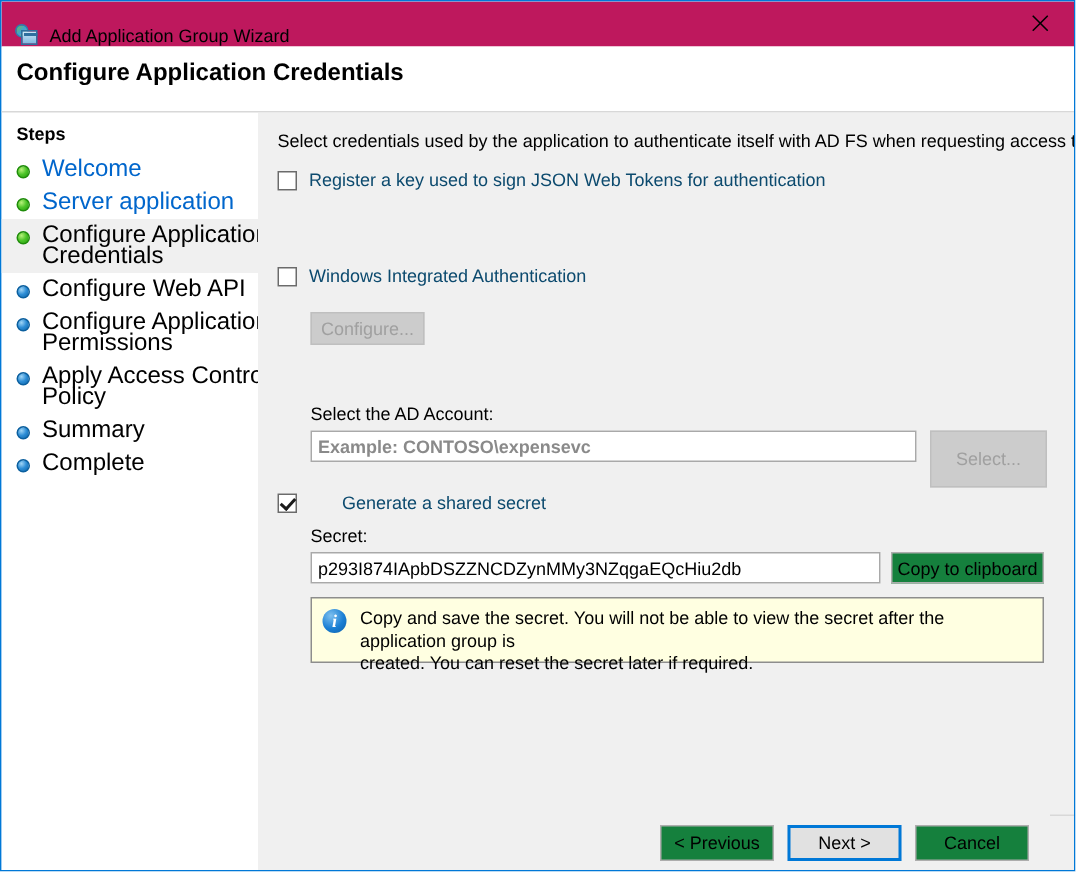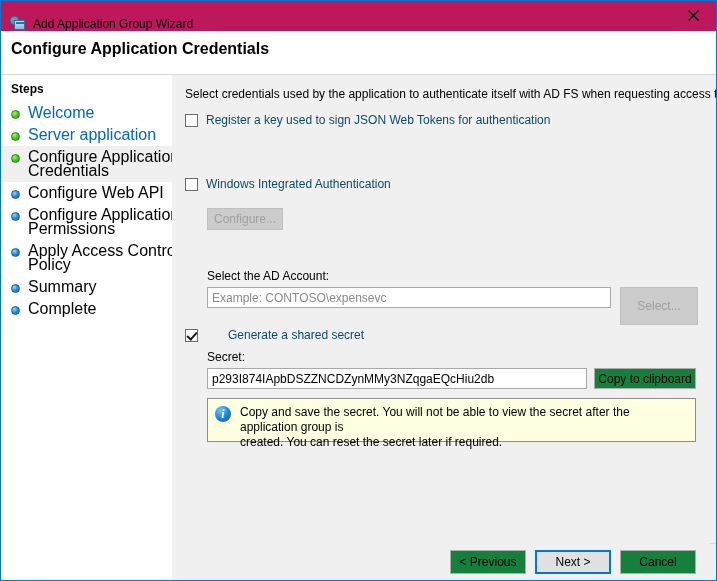--- a/index.html
+++ b/index.html
@@ -283,20 +283,21 @@
     white-space: nowrap;
   }
   .textfield.readonly-empty {
     color: #8a8a8a;
   }
   .input-ad {
     left: 35px;
     top: 212px;
     width: 404px;
     height: 21px;
+    font-weight: bold;
   }
   .input-secret {
     left: 35px;
     top: 293px;
     width: 380px;
     height: 21px;
   }
   .btn-select {
     position: absolute;
     left: 448px;
@@ -346,21 +347,21 @@
   }
   .notice-text {
     font-size: 12px;
     line-height: 15px;
     color: #000000;
   }
 
   
   .footer {
     position: absolute;
-    left: 0; right: 6px;
+    left: 0; right: 16px;
     bottom: 0;
     height: 38px;
     background: #f0f0f0;
   }
   .footer-buttons {
     position: absolute;
     right: 14px;
     top: 8px;
     display: flex;
     gap: 9px;

